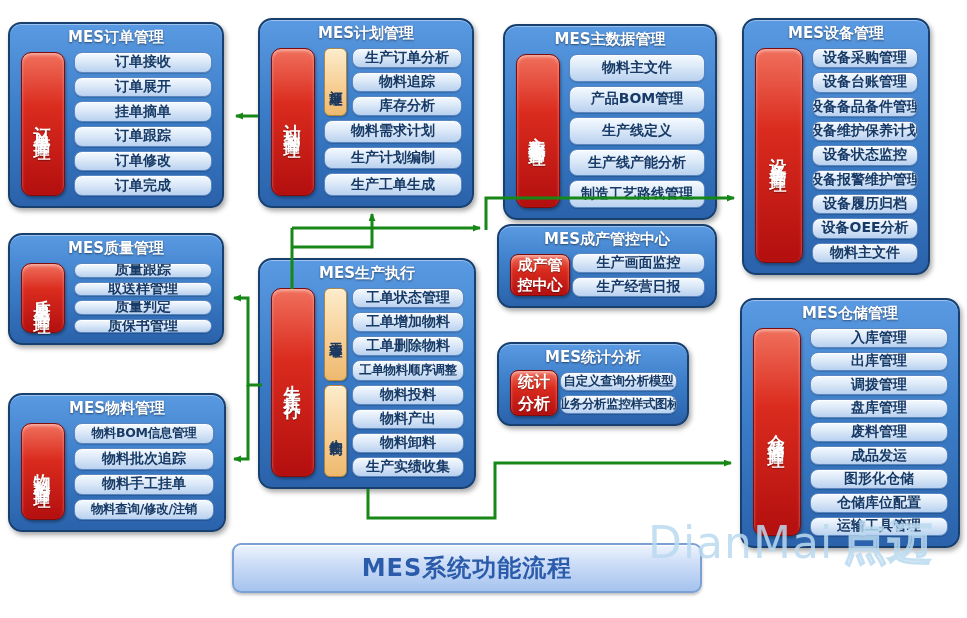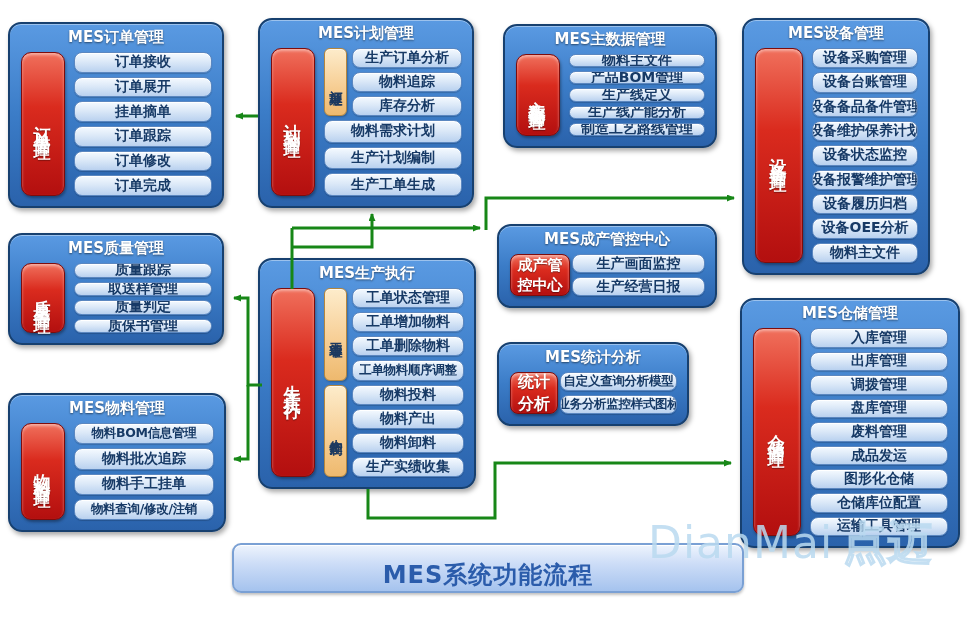--- a/index.html
+++ b/index.html
@@ -34,40 +34,40 @@
   .glabel{width:21px;flex:0 0 auto;border:1px solid #b3863f;border-radius:6px;
           background:linear-gradient(180deg,#fdeccb 0%,#f7cf96 55%,#eeb96e 100%);
           box-shadow:inset 0 1px 0 rgba(255,255,255,.7), 1px 1px 2px rgba(0,0,0,.25);
           color:#1d3a60;font-weight:bold;font-size:13px;display:flex;align-items:center;justify-content:center;
           writing-mode:vertical-rl;text-orientation:upright;letter-spacing:1px;}
   .sub{flex:1;display:flex;flex-direction:column;gap:4px;min-width:0;}
 
   
   #p-order{left:8px;top:22px;width:216px;height:186px;border-radius:13px;}
   #p-plan{left:258px;top:18px;width:216px;height:190px;}
-  #p-master{left:503px;top:24px;width:214px;height:124px;}
+  #p-master{left:503px;top:24px;width:214px;height:196px;}
   #p-equipment{left:742px;top:18px;width:188px;height:257px;}
   #p-quality{left:8px;top:233px;width:216px;height:112px;}
   #p-execution{left:258px;top:258px;width:218px;height:231px;}
   #p-center{left:497px;top:224px;width:220px;height:84px;}
   #p-stats{left:497px;top:342px;width:192px;height:84px;}
   #p-material{left:8px;top:393px;width:218px;height:139px;}
   #p-warehouse{left:740px;top:298px;width:220px;height:250px;}
   #p-equipment .pillar{width:46px;}
   #p-warehouse .pillar{width:46px;}
-  #p-center .pbody,#p-stats .pbody{gap:2px;}
+  #p-center .pbody,#p-stats .pbody{gap:2px;align-items:center;}
   #p-stats .pillar-h{width:46px;font-size:16px;}
 
   #flow-svg{position:absolute;left:0;top:0;z-index:30;pointer-events:none;}
 
-  #footer-bar{position:absolute;left:232px;top:543px;width:512px;height:50px;box-sizing:border-box;
+  #footer-bar{position:absolute;left:232px;top:543px;width:470px;height:50px;box-sizing:border-box;
       border:2px solid #7aa0d4;border-radius:9px;
       background:linear-gradient(180deg,#eef4fd 0%,#cdddf7 40%,#a5c3ee 100%);
       box-shadow:0 2px 3px rgba(0,0,0,.25), inset 0 1px 0 #fff;
-      display:flex;align-items:flex-end;justify-content:center;
+      display:flex;align-items:center;justify-content:center;
       color:#2b5cab;font-size:24px;font-weight:bold;letter-spacing:1px;}
 
   #watermark{position:absolute;left:648px;top:514px;z-index:40;font-size:44px;
       color:#badaf0;opacity:.85;white-space:nowrap;letter-spacing:1px;}
   #watermark .cn{color:transparent;-webkit-text-stroke:1.5px #badaf0;margin-left:10px;font-weight:bold;}
 </style>
 </head>
 <body>
 
 <div id="stage">

